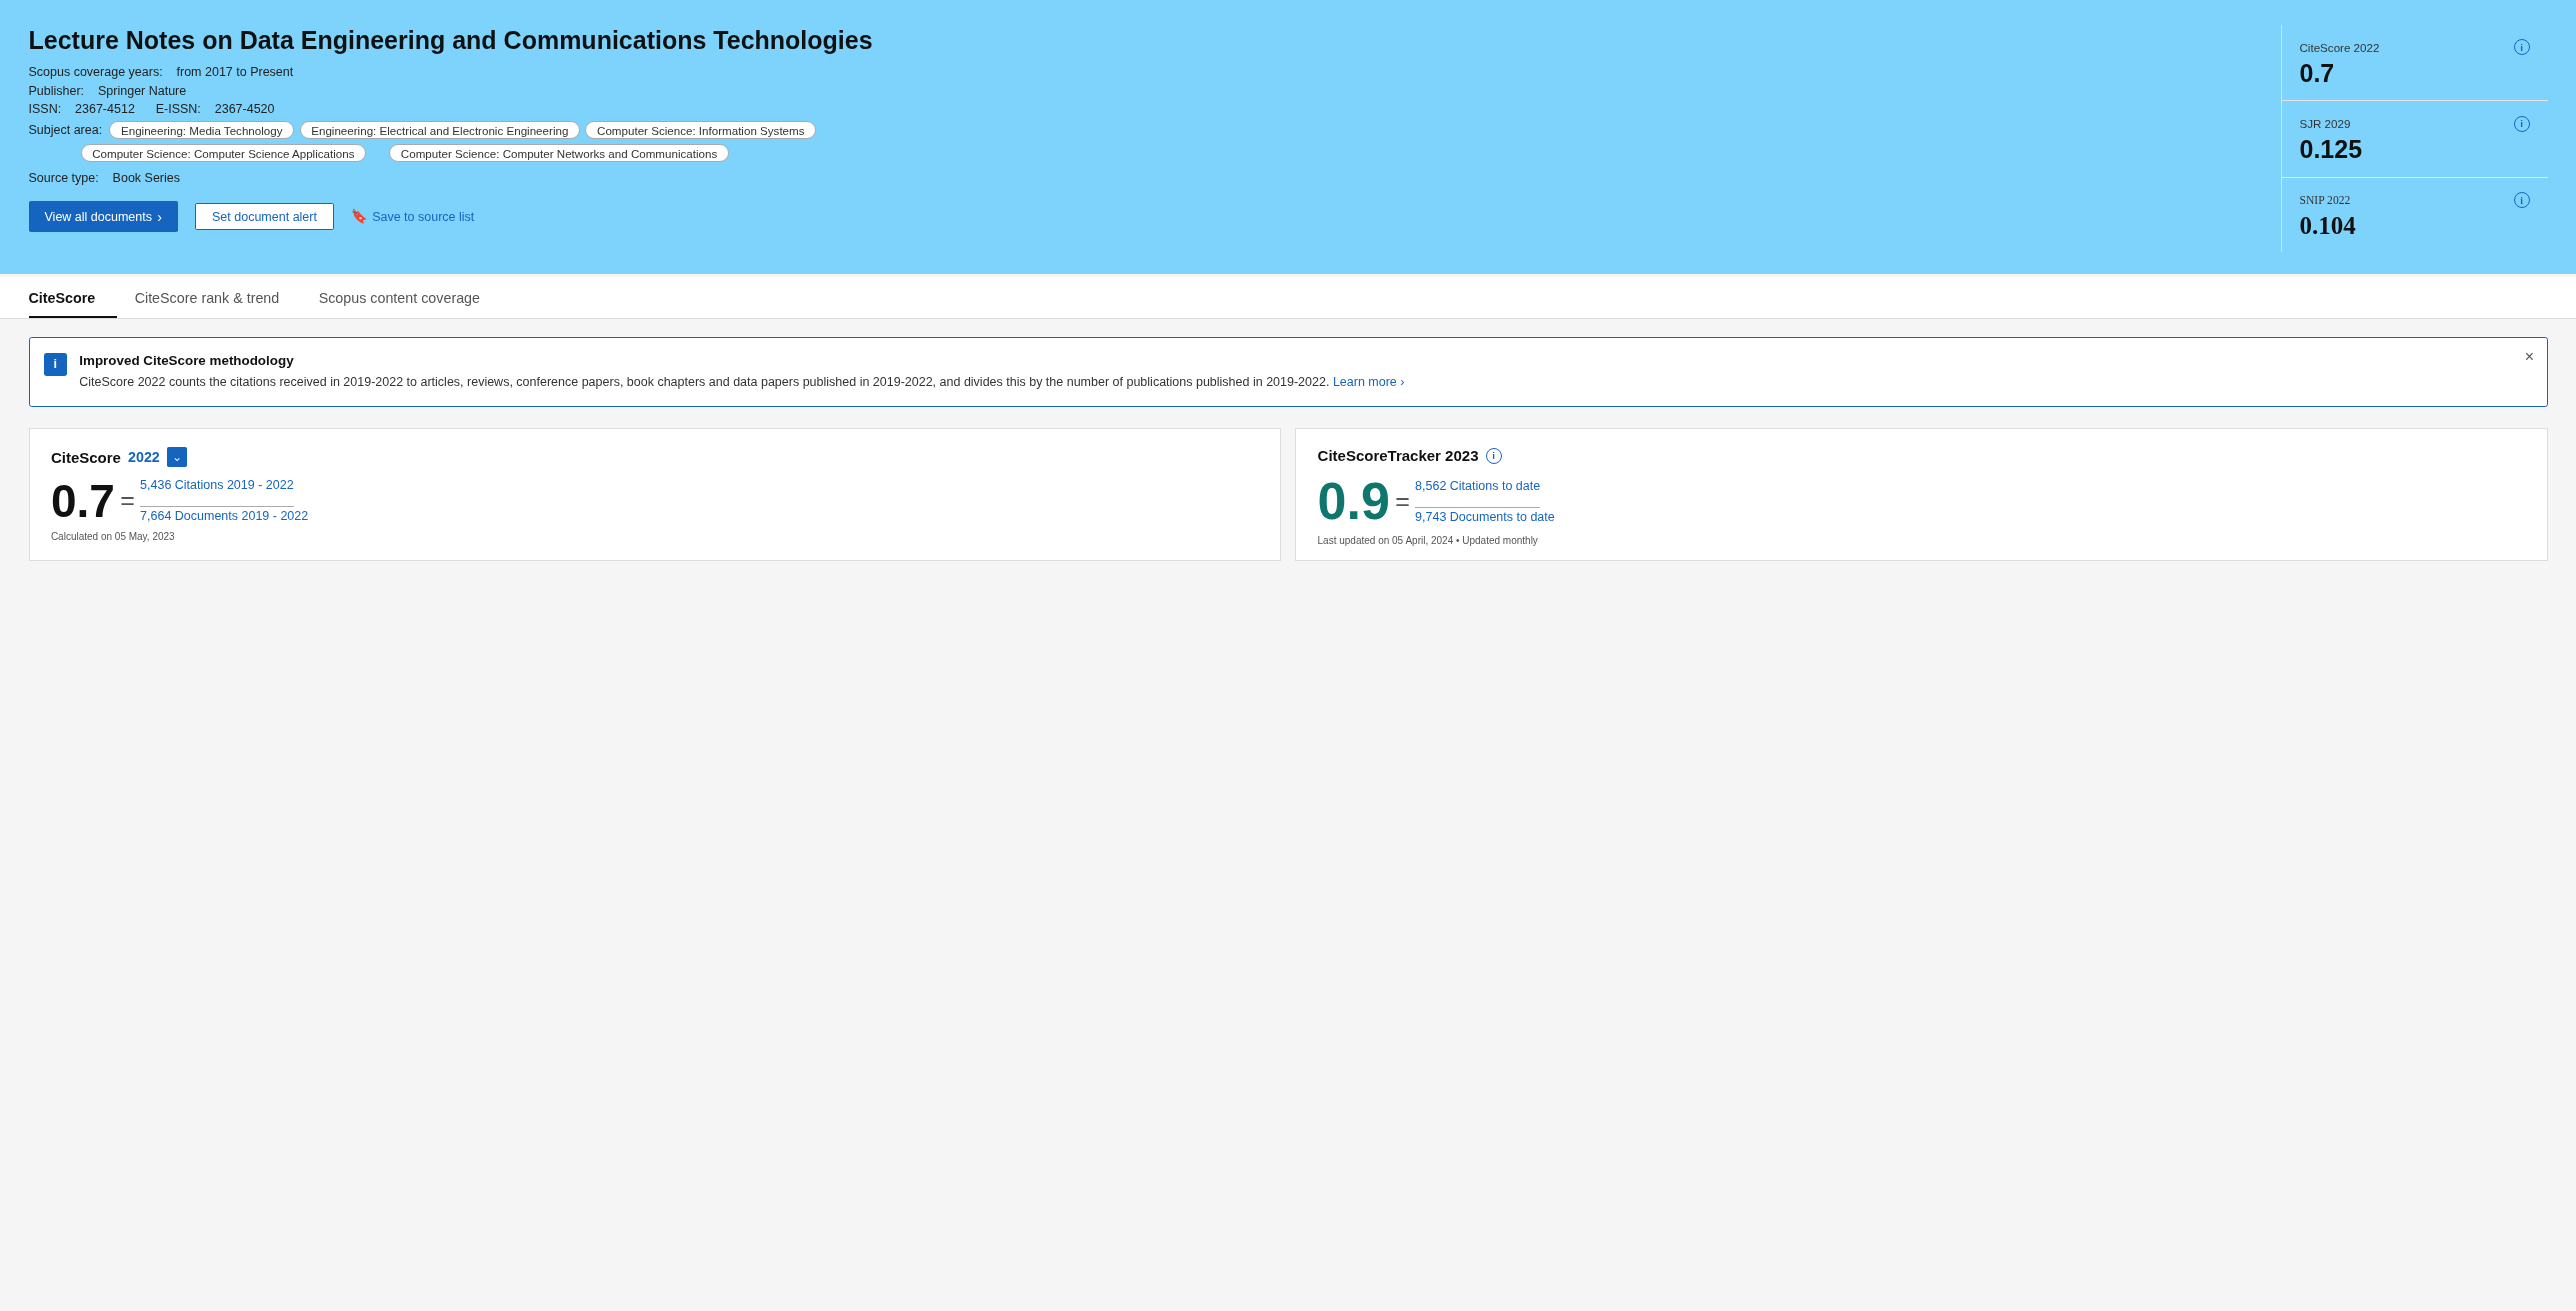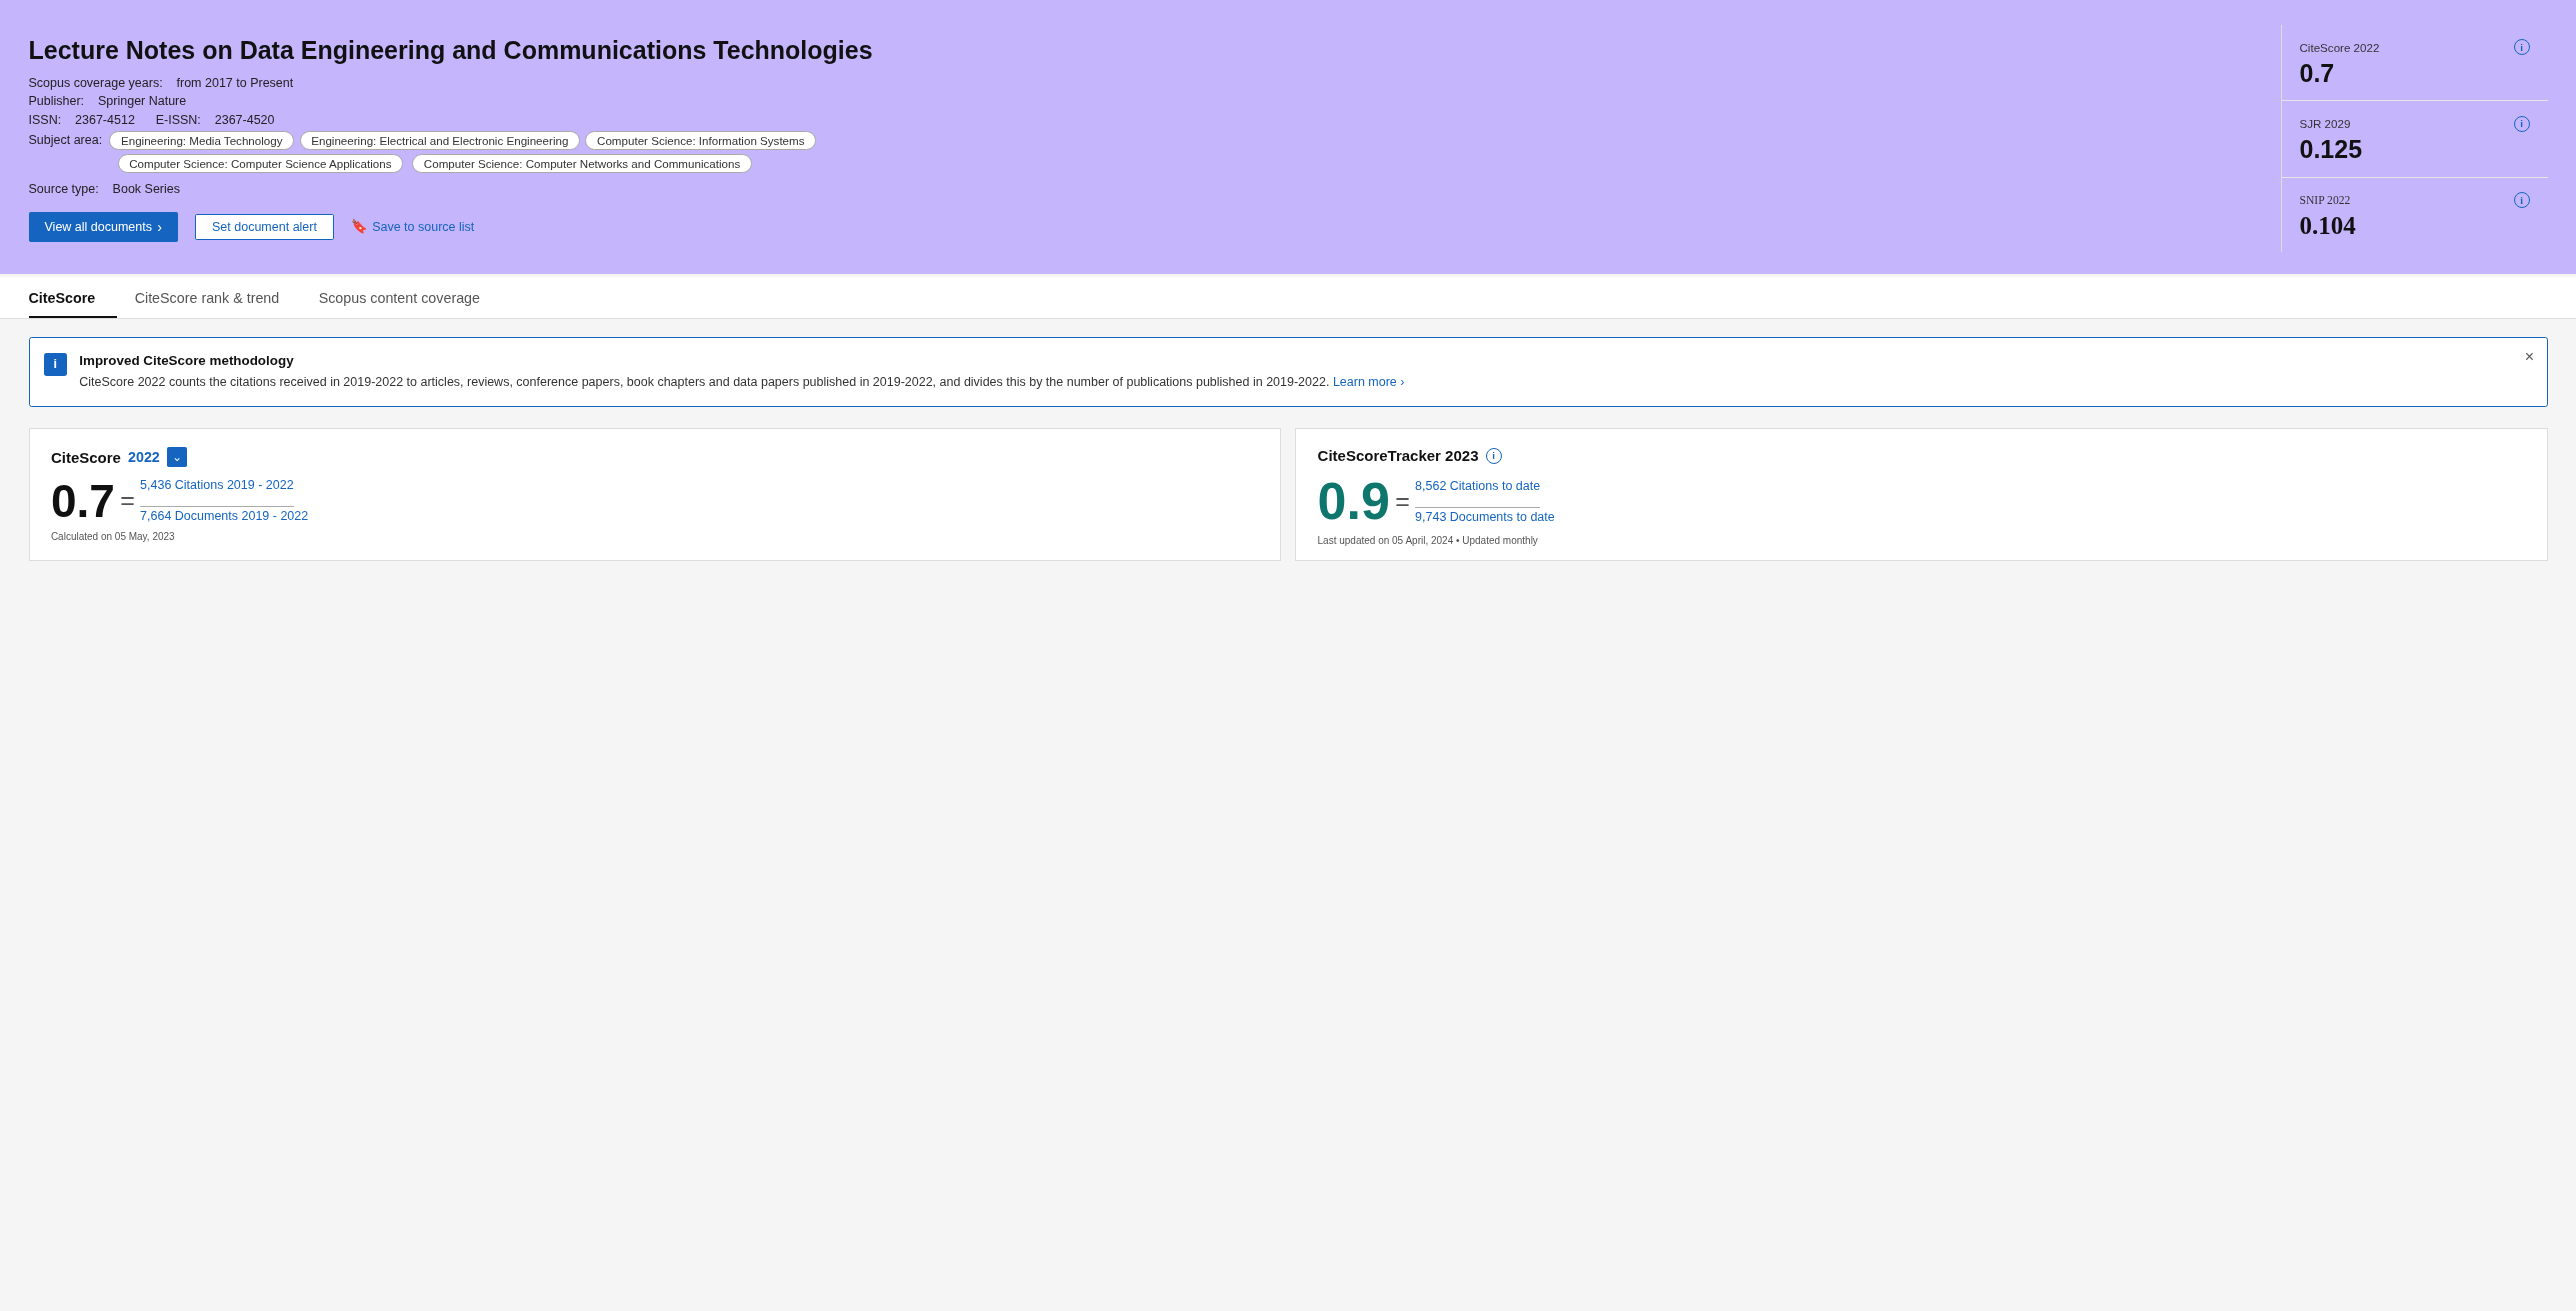--- a/index.html
+++ b/index.html
@@ -9,24 +9,23 @@
       color: #333;
       font-size: 13.4px;
     }
     .page-wrapper {
       background: #f5f5f5;
       padding: 0;
     }
     
     .top-section {
       display: flex;
-      background: #c4b5fd;
+      background: #7dd3fc;
       padding: 25px 28.5px 21.4px 28.5px;
       gap: 0;
-      align-items: center;
     }
     .main-info {
       flex: 1;
       padding-right: 28.5px;
     }
     .journal-title {
       font-size: 25px;
       font-weight: bold;
       color: #111;
       margin-bottom: 9px;
@@ -55,22 +54,22 @@
       border-radius: 18px;
       padding: 1.8px 10.7px;
       font-size: 11.6px;
       color: #333;
       background: #fff;
       white-space: nowrap;
     }
     .subject-area-row2 {
       display: flex;
       flex-wrap: wrap;
-      gap: 9px;
-      margin-left: 89px;
+      gap: 23px;
+      margin-left: 52px;
       margin-bottom: 9px;
     }
     .source-type-line {
       font-size: 12.5px;
       margin-bottom: 16px;
       color: #222;
     }
     .btn-row {
       display: flex;
       align-items: center;

